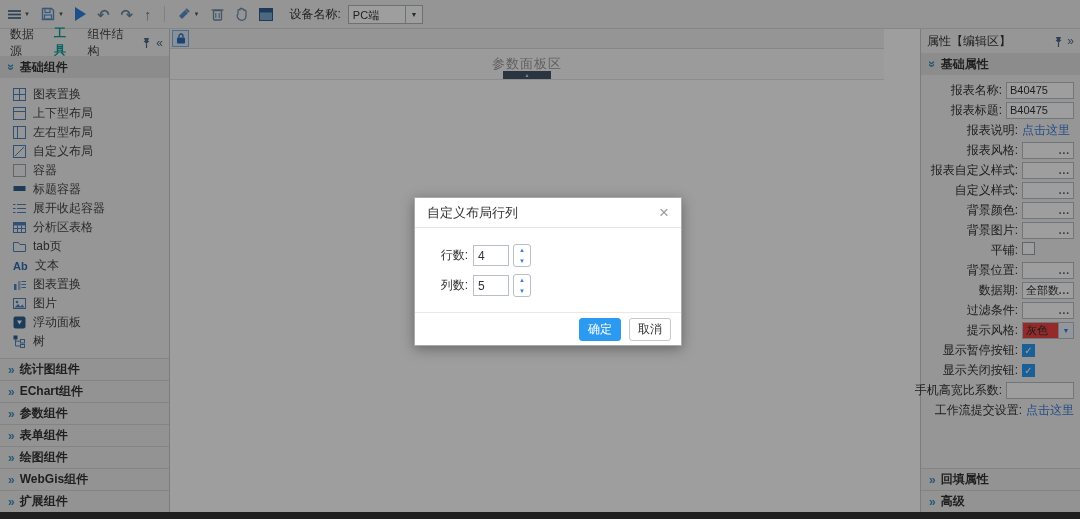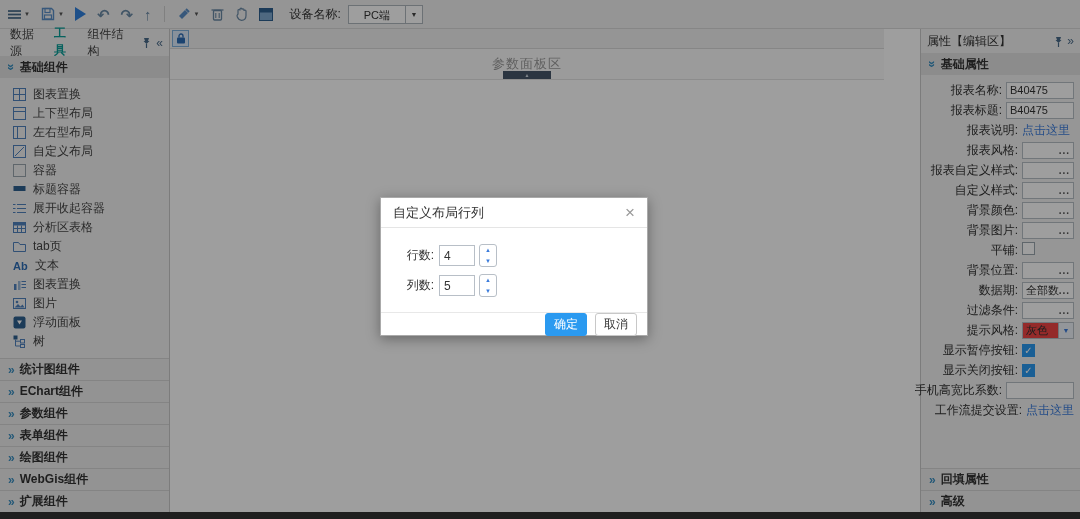--- a/index.html
+++ b/index.html
@@ -8,21 +8,21 @@
 
   
   .toolbar { height:29px; background:#f1f1f1; border-bottom:1px solid #d8d8d8; display:flex; align-items:center; padding:0 6px; gap:7px; }
   .tbtn { display:flex; align-items:center; gap:3px; height:22px; padding:0 2px; cursor:pointer; }
   .caret { font-size:6px; color:#555; }
   .glyph-icon { font-size:15px; font-weight:bold; color:#6a89a5; line-height:1; }
   .play-tri { width:0; height:0; border-left:11px solid #2f80dd; border-top:7px solid transparent; border-bottom:7px solid transparent; }
   .sep { width:1px; height:16px; background:#cfcfcf; margin:0 3px; }
   .device-label { color:#333; margin-left:8px; }
   .device-select { display:flex; align-items:stretch; height:19px; }
-  .device-select .sel-val { width:58px; background:#fff; border:1px solid #aeb6bd; padding:2px 4px; font-size:11px;text-align:center; }
+  .device-select .sel-val { width:58px; background:#fff; border:1px solid #aeb6bd; padding:2px 4px; font-size:11px; }
   .device-select .sel-btn { width:17px; background:#fff; border:1px solid #aeb6bd; border-left:none; display:flex; align-items:center; justify-content:center; font-size:7px; color:#444; cursor:pointer; }
 
   
   .main { display:flex; height:483px; }
 
   
   .sidebar { width:170px; background:#f3f3f3; border-right:1px solid #c9c9c9; display:flex; flex-direction:column; }
   .side-tabs { height:27px; display:flex; align-items:center; padding:0 6px 0 10px; gap:12px; }
   .side-tab { color:#444; cursor:pointer; padding:5px 0 4px; }
   .side-tab.active { color:#0b9e98; font-weight:bold; border-bottom:3px solid #0b9e98; }
@@ -65,30 +65,30 @@
   .p-select .sel-arrow { width:15px; border:1px solid #b6bec6; border-left:none; background:#eef3f8; color:#3a7bdb; font-size:7px; display:flex; align-items:center; justify-content:center; cursor:pointer; }
   .cbx { width:13px; height:13px; border:1px solid #9aa5ad; background:#fff; display:inline-block; cursor:pointer; }
   .cbx.checked { background:#2b9af0; border-color:#2b9af0; }
   .cbx.checked::after { content:"✓"; color:#fff; font-size:10px; line-height:12px; display:block; text-align:center; }
 
   
   .bottom-edge { height:7px; background:#333; }
 
   
   .overlay { position:absolute; inset:0; background:rgba(0,0,0,0.38); z-index:10; }
-  .modal { position:absolute; left:380px; top:197px; width:268px; background:#fff; border:1px solid #aaa; box-shadow:0 3px 12px rgba(0,0,0,0.35); z-index:20; }
+  .modal { position:absolute; left:414px; top:197px; width:268px; background:#fff; border:1px solid #aaa; box-shadow:0 3px 12px rgba(0,0,0,0.35); z-index:20; }
   .modal-title { height:30px; display:flex; align-items:center; padding:0 12px; border-bottom:1px solid #e5e5e5; color:#333; font-size:13px; }
   .modal-close { margin-left:auto; color:#999; font-size:17px; cursor:pointer; line-height:1; }
   .modal-body { padding:9px 0 8px; }
   .m-row { display:flex; align-items:center; margin:7px 0; }
   .m-label { width:58px; text-align:right; padding-right:5px; color:#333; }
   .m-input { width:36px; height:21px; border:1px solid #b8bfc7; padding:0 4px; font-size:12px; font-family:inherit; color:#333; }
   .stepper { margin-left:4px; width:18px; height:23px; border:1px solid #b8bfc7; border-radius:3px; display:flex; flex-direction:column; background:#fff; cursor:pointer; }
   .stepper span { flex:1; display:flex; align-items:center; justify-content:center; font-size:6px; color:#3a7bdb; line-height:1; }
-  .modal-footer { height:23px; border-top:1px solid #e8e8e8; display:flex; align-items:center; justify-content:flex-end; gap:8px; padding-right:10px; }
+  .modal-footer { height:33px; border-top:1px solid #e8e8e8; display:flex; align-items:center; justify-content:flex-end; gap:8px; padding-right:10px; }
   .btn-ok { min-width:42px; height:23px; background:#2b9af0; color:#fff; border:1px solid #2b9af0; border-radius:3px; font-size:12px; cursor:pointer; font-family:inherit; }
   .btn-cancel { min-width:42px; height:23px; background:#fff; color:#333; border:1px solid #c8c8c8; border-radius:3px; font-size:12px; cursor:pointer; font-family:inherit; }
 
   svg { display:block; }
 </style>
 </head>
 <body>
 
 <div class="app">
 

